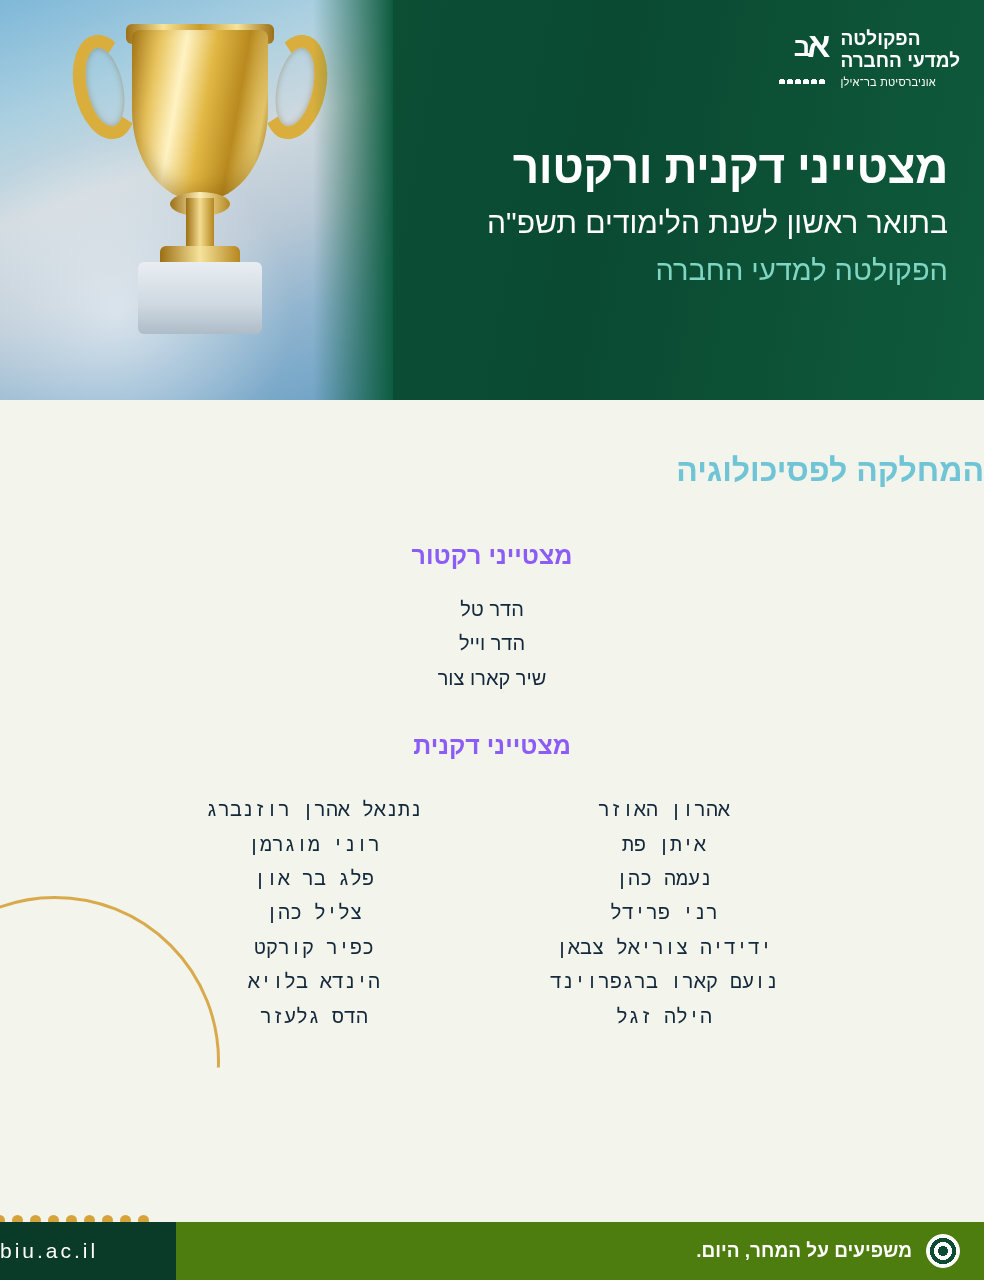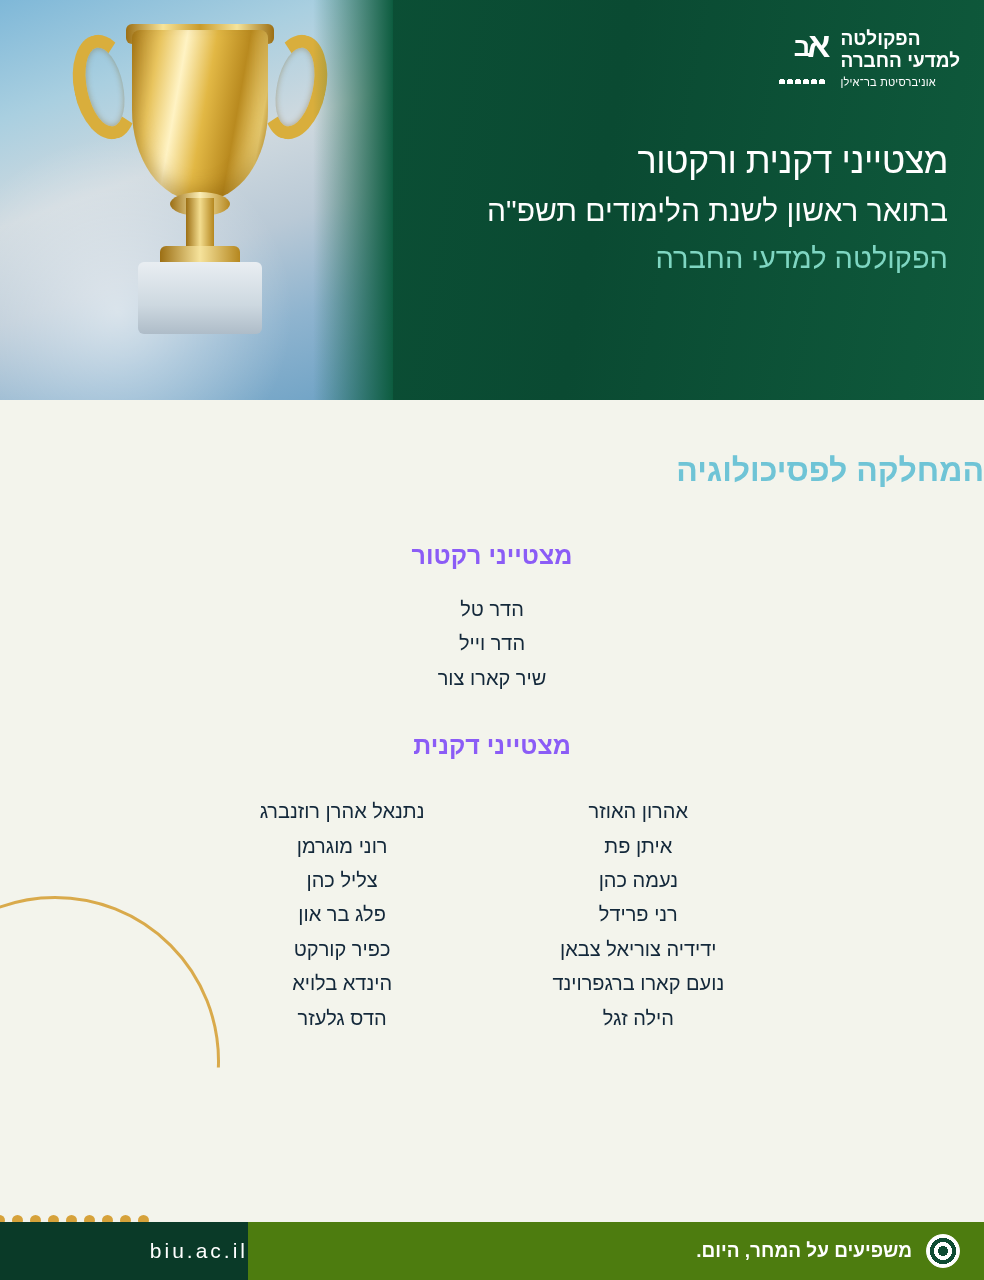--- a/index.html
+++ b/index.html
@@ -134,22 +134,22 @@
 
   .header-titles {
     position:absolute;
     right: 36px; top: 140px;
     width: 640px;
     text-align: right;
     direction: rtl;
   }
   .title-main {
     color:#ffffff;
-    font-size: 36px;
-    font-weight: normal;
+    font-size: 46px;
+    font-weight: bold;
     letter-spacing: -0.5px;
   }
   .title-sub {
     color:#ffffff;
     font-size: 30px;
     margin-top: 12px;
   }
   .title-fac {
     color:#7fd6c2;
     font-size: 29px;
@@ -192,21 +192,21 @@
     line-height: 1.72;
   }
 
   .names-two {
     display:flex;
     justify-content:center;
     gap: 128px;
     margin-top: 34px;
     direction: rtl;
   }
-  .names-col { text-align:center; }
+  .names-col { text-align:center;font-family:Liberation Mono, monospace; }
   .names-col .name {
     color:#13283a;
     font-size: 20px;
     line-height: 1.72;
     white-space: nowrap;
   }
 
   
   .arc-dots {
     position:absolute;
@@ -254,23 +254,23 @@
     color:#ffffff;
     font-size: 19px;
     font-weight: bold;
   }
   .footer-mark {
     width: 34px; height: 34px; border-radius:50%;
     background: radial-gradient(circle, #0e4b33 0 5px, #ffffff 5px 9px, #0e4b33 9px 13px, #ffffff 13px 17px);
     border: 1px solid #ffffff;
   }
   .footer-left {
-    width: 248px;
+    width: 176px;
     background: #0a3a28;
-    display:flex; align-items:center; justify-content:flex-start;
+    display:flex; align-items:center; justify-content:flex-end;
   }
   .footer-url {
     color:#ffffff;
     font-size: 21px;
     letter-spacing: 3px;
     direction: ltr;
   }
 </style>
 </head>
 <body>
@@ -332,22 +332,22 @@
         <div class="name">איתן פת</div>
         <div class="name">נעמה כהן</div>
         <div class="name">רני פרידל</div>
         <div class="name">ידידיה צוריאל צבאן</div>
         <div class="name">נועם קארו ברגפרוינד</div>
         <div class="name">הילה זגל</div>
       </div>
       <div class="names-col">
         <div class="name">נתנאל אהרן רוזנברג</div>
         <div class="name">רוני מוגרמן</div>
+        <div class="name">פלג בר און</div>
         <div class="name">צליל כהן</div>
-        <div class="name">פלג בר און</div>
         <div class="name">כפיר קורקט</div>
         <div class="name">הינדא בלויא</div>
         <div class="name">הדס גלעזר</div>
       </div>
     </div>
 
     <div class="arc-dots">
       <div class="arc-line"></div>
       <div class="people">
         <div class="person">

